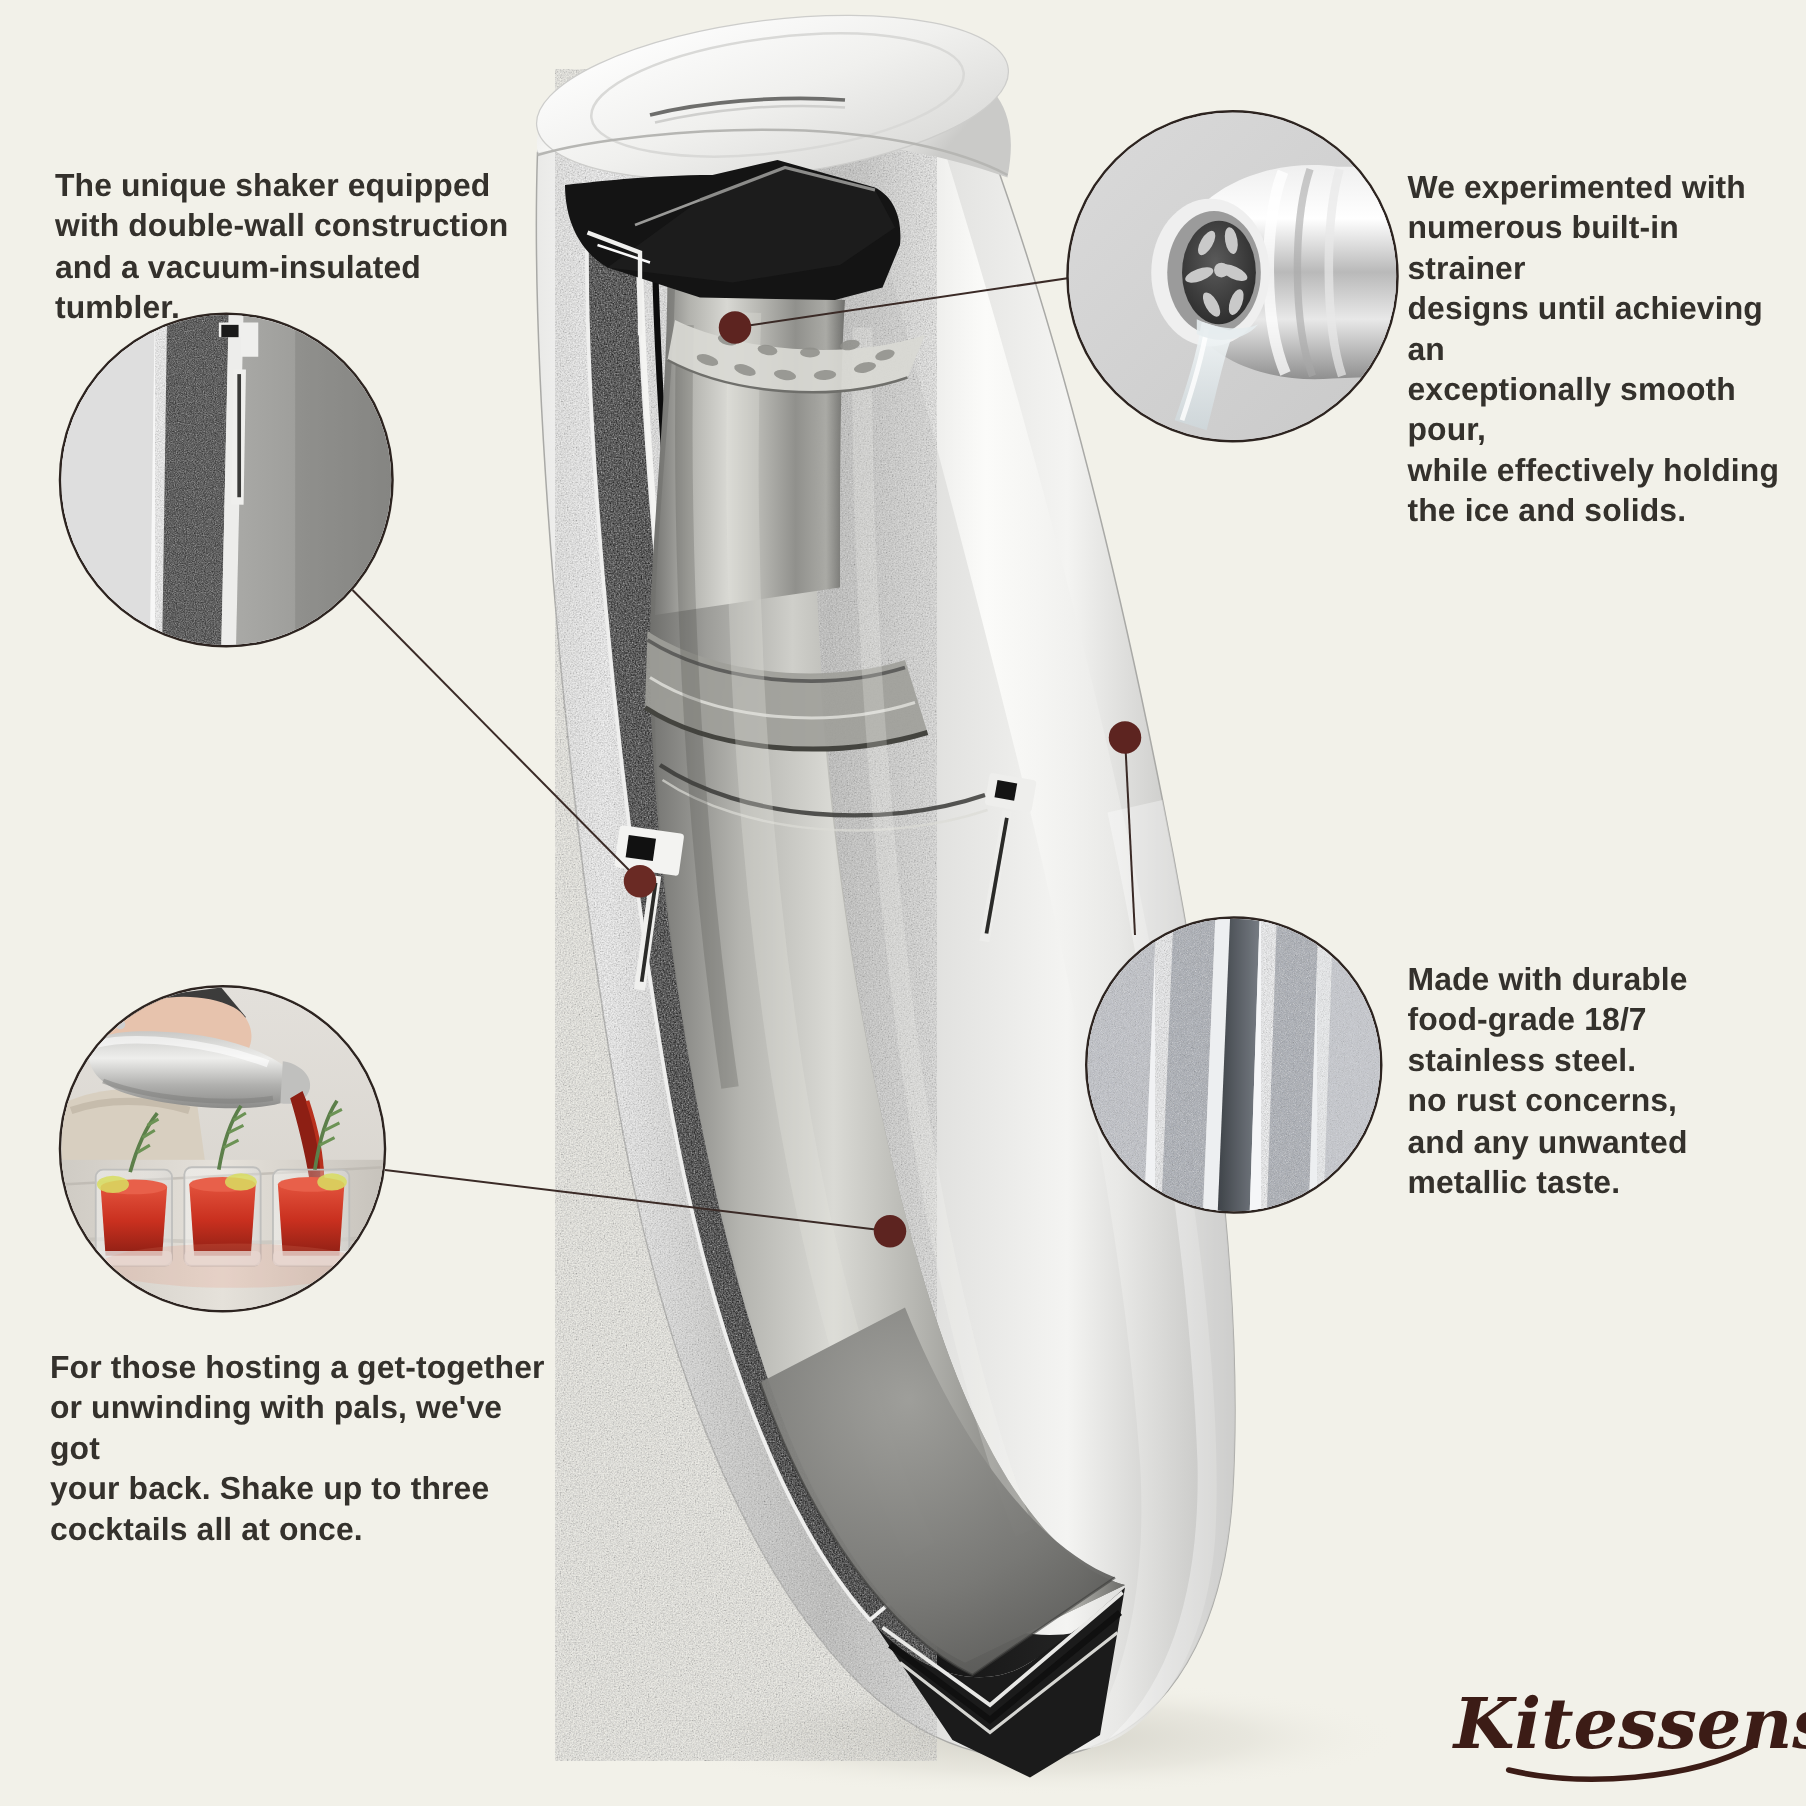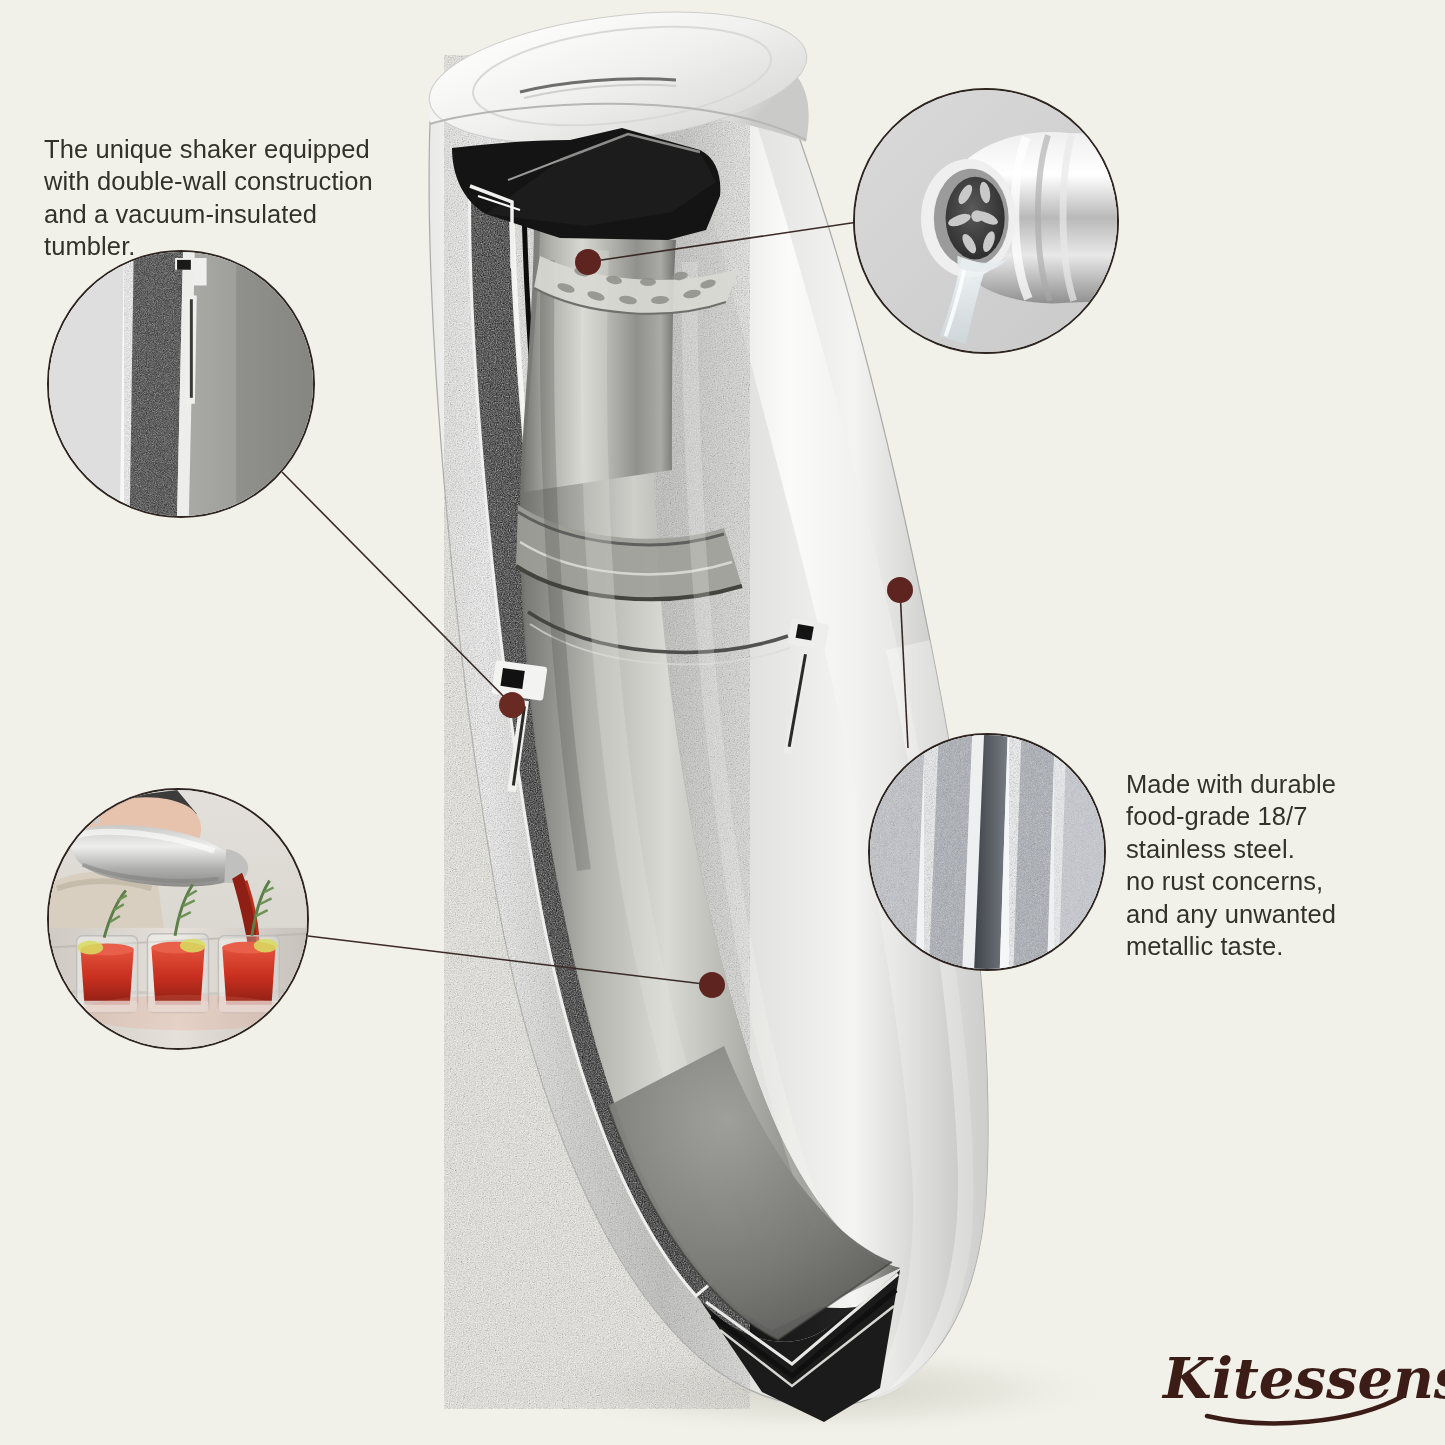--- a/index.html
+++ b/index.html
@@ -13,21 +13,21 @@
   #stage{position:absolute;left:0;top:0;width:1445px;height:1445px;}
 
   
   .caption{
     position:absolute;
     color:#34312c;
     font-size:25.5px;
     line-height:1.27;
     letter-spacing:.1px;
     white-space:pre-line;
-    font-weight:400;
+    font-weight:700;
   }
   #cap-tl{left:44px;  top:133px;  width:370px;}
   #cap-tr{left:1126px;top:134px;  width:310px;}
   #cap-mr{left:1126px;top:768px;  width:310px;}
   #cap-bl{left:40px;  top:1078px; width:400px;}
 
   
   #logo{
     position:absolute;left:1155px;top:1338px;width:260px;height:95px;
   }
@@ -532,26 +532,36 @@
         <rect x="172" y="214" width="62" height="12" rx="4" fill="#e7e7e5" opacity=".8"></rect>
       </g>
 
       <ellipse cx="140" cy="226" rx="110" ry="18" fill="#e88a6e" opacity=".18"></ellipse>
     </svg>
   </div>
 
   <div class="caption" id="cap-tl">The unique shaker equipped
 with double-wall construction
 and a vacuum-insulated tumbler.</div>
+  <div class="caption" id="cap-tr">We experimented with
+numerous built-in strainer
+designs until achieving an
+exceptionally smooth pour,
+while effectively holding
+the ice and solids.</div>
   <div class="caption" id="cap-mr">Made with durable
 food-grade 18/7
 stainless steel.
 no rust concerns,
 and any unwanted
 metallic taste.</div>
+  <div class="caption" id="cap-bl">For those hosting a get-together
+or unwinding with pals, we've got
+your back. Shake up to three
+cocktails all at once.</div>
 
   <div id="logo">
     <svg viewBox="0 0 260 95" preserveAspectRatio="xMidYMid meet">
       <text x="8" y="60" font-size="56">Kitessensu</text>
       <path d="M 52,78 C 110,92 198,86 248,58" fill="none" stroke="#3c1c16" stroke-width="4.5" stroke-linecap="round"></path>
     </svg>
   </div>
 
 </div>
 

